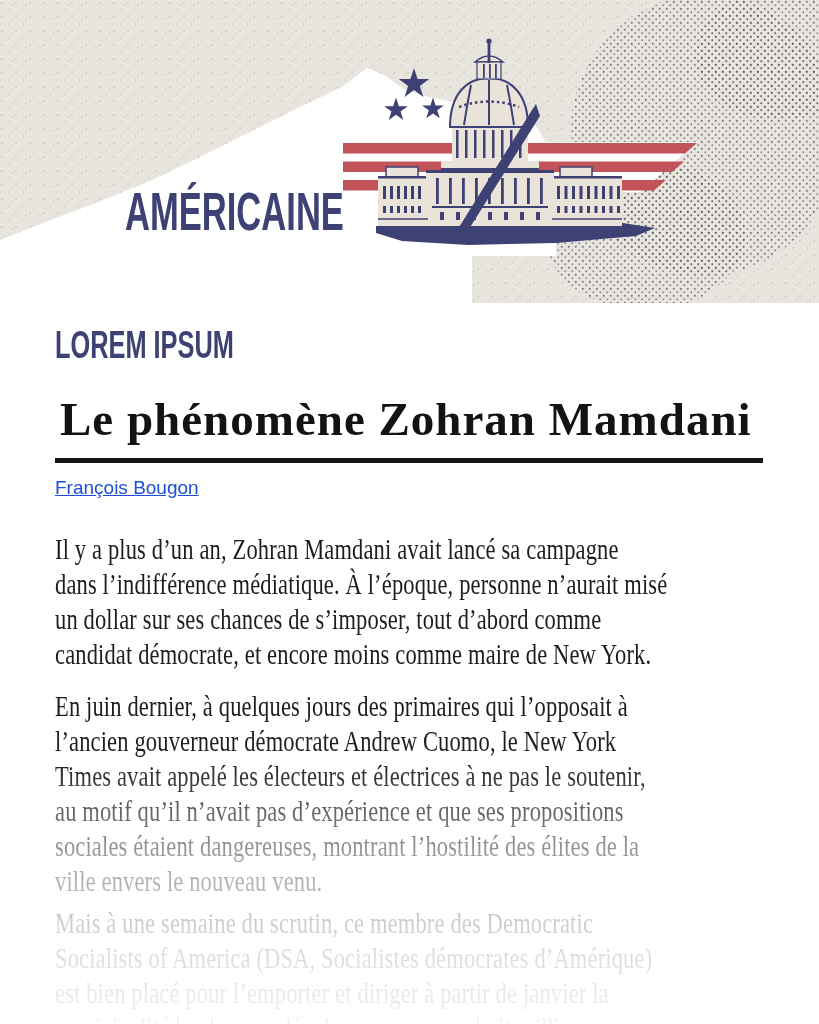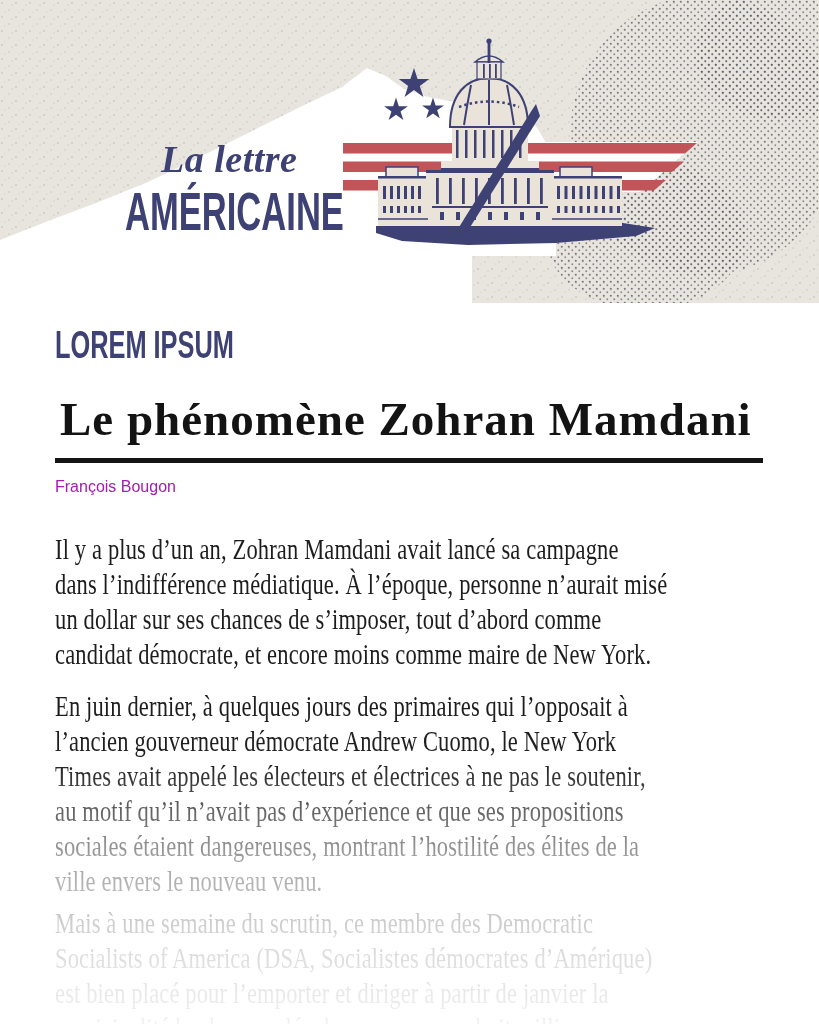--- a/index.html
+++ b/index.html
@@ -18,21 +18,21 @@
      transform:scaleX(.64);transform-origin:0 0;white-space:nowrap;}
   
   .kicker{position:absolute;left:55px;top:325px;
      font-weight:bold;font-size:39px;line-height:1;color:#3e4173;
      transform:scaleX(.65);transform-origin:0 0;white-space:nowrap;}
   .headline{position:absolute;left:55px;top:389px;margin:5px;
      font-family:"Liberation Serif",serif;font-weight:bold;
      font-size:47px;line-height:1.1;color:#131313;letter-spacing:1px;white-space:nowrap;}
   .rule{position:absolute;left:55px;top:458px;width:708px;height:5px;background:#141414;}
   .author{position:absolute;left:55px;top:477px;
-     font-size:16px;line-height:1.2;color:#a21caf;}
+     font-size:19px;line-height:1.2;color:#1d4ed8;text-decoration:underline;}
   .body-par{position:absolute;left:55px;width:1040px;margin:0;
      font-family:"Liberation Serif",serif;font-size:30px;line-height:35px;
      color:#1d1d1d;letter-spacing:.2px;white-space:pre-line;
      transform:scaleX(.75);transform-origin:0 0;}
   .p1{top:531px;}
   .p2{top:688px;}
   .p3{top:905px;}
   
   .fade-overlay{position:absolute;left:0;top:718px;width:819px;height:306px;pointer-events:none;
      background:linear-gradient(to bottom,
@@ -193,21 +193,20 @@
         <rect x="489" y="64" width="1.8" height="14" fill="#3e4173"></rect>
         <rect x="495" y="64" width="1.8" height="14" fill="#3e4173"></rect>
         <rect x="487.6" y="42" width="2.8" height="21" fill="#3e4173"></rect>
         <circle cx="489" cy="41" r="2.6" fill="#3e4173"></circle>
 
         <path d="M536,104 L540,116 L462,240 L451,244 L456,232 L532,110 Z" fill="#3e4173"></path>
       </g>
     </svg>
 
     <div class="logo">
-      <div class="logo-script">La lettre</div>
       <div class="logo-caps">AMÉRICAINE</div>
     </div>
   </header>
 
   <main>
     <div class="kicker">LOREM IPSUM</div>
     <h1 class="headline">Le phénomène Zohran Mamdani</h1>
     <div class="rule"></div>
     <div class="author">François Bougon</div>
     <p class="body-par p1">Il y a plus d’un an, Zohran Mamdani avait lancé sa campagne

